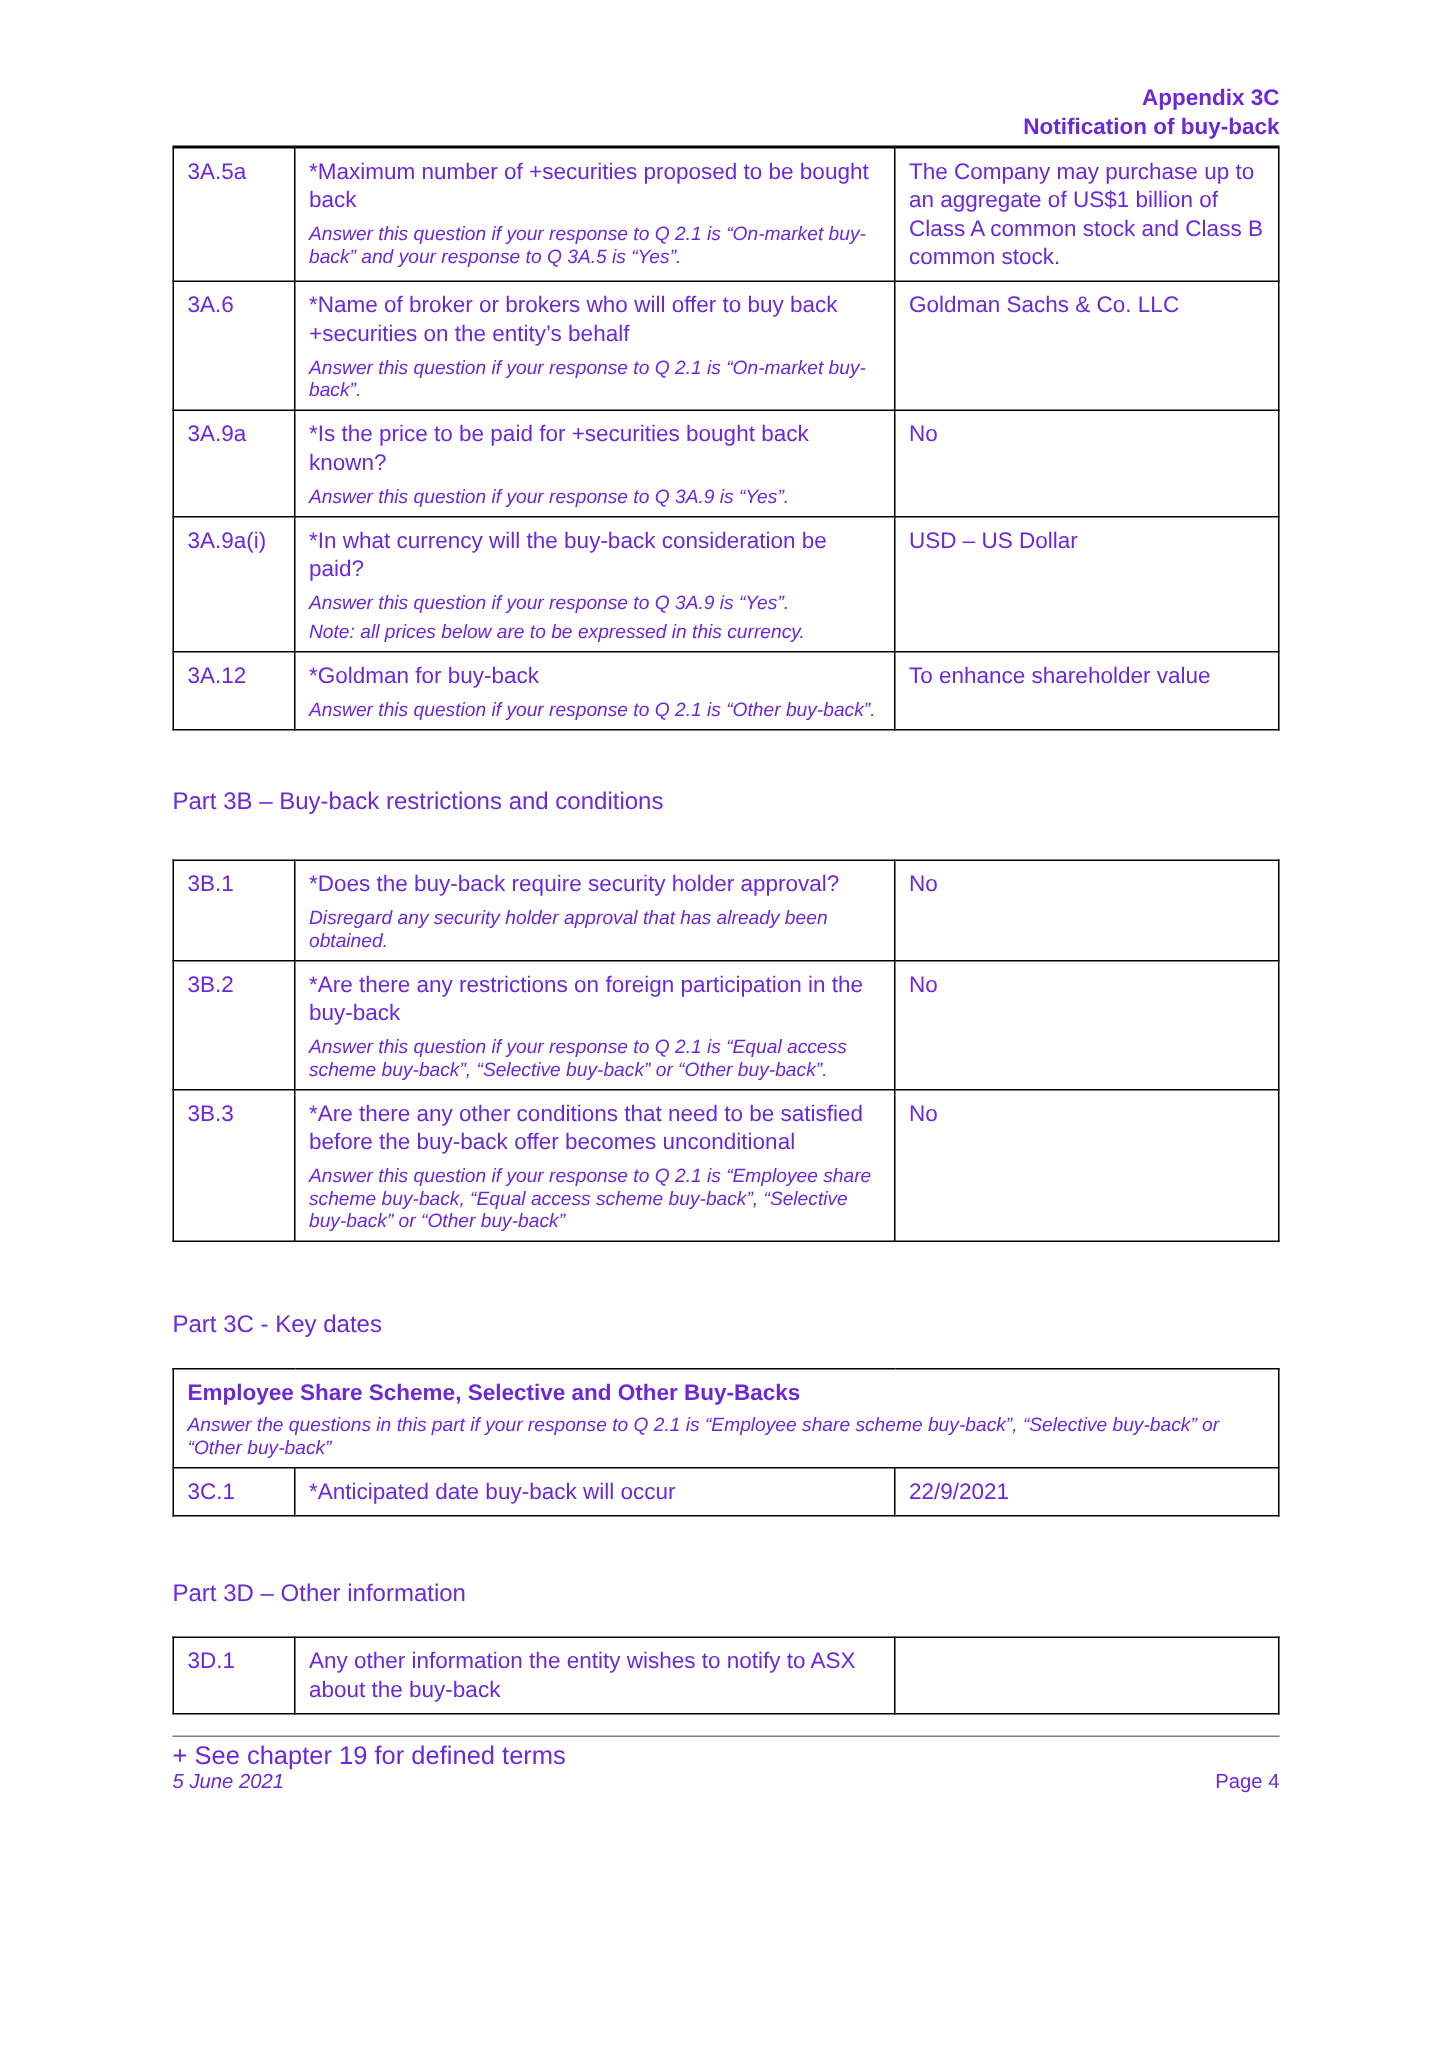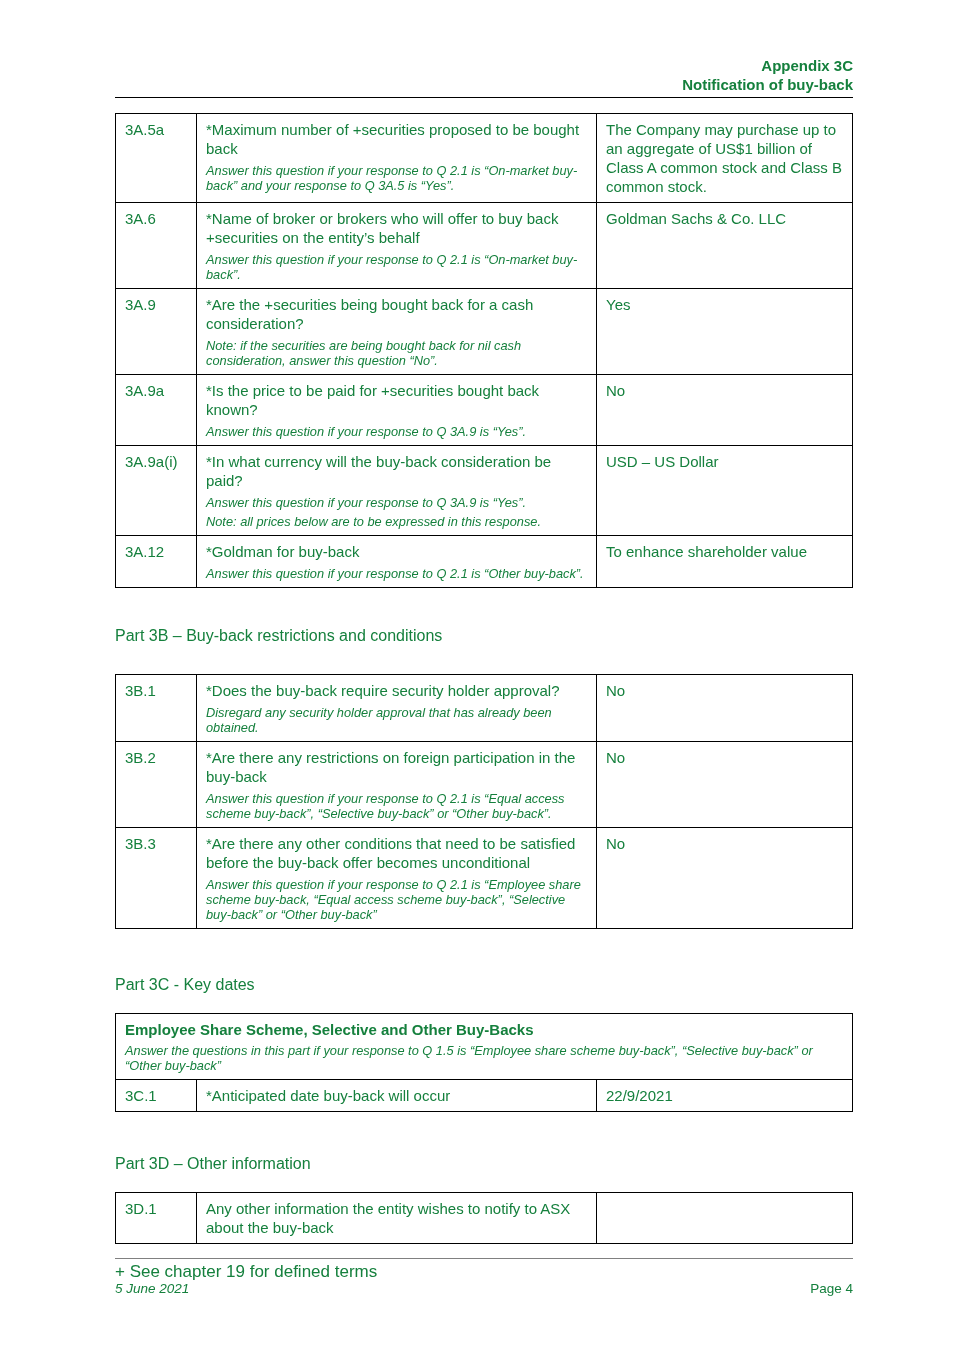--- a/index.html
+++ b/index.html
@@ -1,25 +1,25 @@
 <!DOCTYPE html>
 <html><head>
 <meta charset="utf-8">
 <style>
   html,body{margin:0;padding:0;background:#fff;}
   .page{
     width:965px;height:1365px;background:#fff;position:relative;
     box-sizing:border-box;padding:56px 112px 0 115px;
-    font-family:"Liberation Sans",sans-serif;color:#15803d;overflow:hidden;
+    font-family:"Liberation Sans",sans-serif;color:#6d28d9;overflow:hidden;
   }
   
   .doc-header{text-align:right;font-weight:bold;font-size:15px;line-height:19px;}
   .header-rule{border:none;border-top:1.5px solid #000;margin:3px 0 0 0;}
   
-  table.qtable{width:100%;border-collapse:collapse;table-layout:fixed;margin-top:15px;}
+  table.qtable{width:100%;border-collapse:collapse;table-layout:fixed;}
   table.qtable td{border:1px solid #000;vertical-align:top;padding:6px 10px 6px 9px;font-size:15px;line-height:19px;}
   td.c1{padding-left:8px;}
   .q{margin:0;}
   .note{font-style:italic;font-size:12.8px;line-height:15px;margin-top:5px;}
   .note + .note{margin-top:4px;}
   .box-title{font-weight:bold;font-size:15px;line-height:19px;}
   .box-note{font-style:italic;font-size:12.8px;line-height:15px;margin-top:4px;}
   
   h1.part-heading{font-weight:400;font-size:16px;line-height:28px;margin:34px 0 24px 0;}
   h1.h-3c{margin:42px 0 14px 0;}
@@ -59,41 +59,33 @@
       </tr>
       <tr>
         <td class="c1">3A.6</td>
         <td>
           <div class="q">*Name of broker or brokers who will offer to buy back +securities on the entity’s behalf</div>
           <div class="note">Answer this question if your response to Q 2.1 is “On-market buy-back”.</div>
         </td>
         <td>Goldman Sachs &amp; Co. LLC</td>
       </tr>
       <tr>
-        <td class="c1">3A.9</td>
-        <td>
-          <div class="q">*Are the +securities being bought back for a cash consideration?</div>
-          <div class="note">Note: if the securities are being bought back for nil cash consideration, answer this question “No”.</div>
-        </td>
-        <td>Yes</td>
-      </tr>
-      <tr>
         <td class="c1">3A.9a</td>
         <td>
           <div class="q">*Is the price to be paid for +securities bought back known?</div>
           <div class="note">Answer this question if your response to Q 3A.9 is “Yes”.</div>
         </td>
         <td>No</td>
       </tr>
       <tr>
         <td class="c1">3A.9a(i)</td>
         <td>
           <div class="q">*In what currency will the buy-back consideration be paid?</div>
           <div class="note">Answer this question if your response to Q 3A.9 is “Yes”.</div>
-          <div class="note">Note: all prices below are to be expressed in this response.</div>
+          <div class="note">Note: all prices below are to be expressed in this currency.</div>
         </td>
         <td>USD – US Dollar</td>
       </tr>
       <tr>
         <td class="c1">3A.12</td>
         <td>
           <div class="q">*Goldman for buy-back</div>
           <div class="note">Answer this question if your response to Q 2.1 is “Other buy-back”.</div>
         </td>
         <td>To enhance shareholder value</td>
@@ -142,21 +134,21 @@
   <table class="qtable" style="margin-top:0;">
     <colgroup>
         <col style="width:81px">
         <col style="width:400px">
         <col>
       </colgroup>
     <tbody>
       <tr>
         <td colspan="3">
           <div class="box-title">Employee Share Scheme, Selective and Other Buy-Backs</div>
-          <div class="box-note">Answer the questions in this part if your response to Q 1.5 is “Employee share scheme buy-back”, “Selective buy-back” or “Other buy-back”</div>
+          <div class="box-note">Answer the questions in this part if your response to Q 2.1 is “Employee share scheme buy-back”, “Selective buy-back” or “Other buy-back”</div>
         </td>
       </tr>
       <tr>
         <td class="c1">3C.1</td>
         <td>
           <div class="q">*Anticipated date buy-back will occur</div>
         </td>
         <td>22/9/2021</td>
       </tr>
     </tbody>

